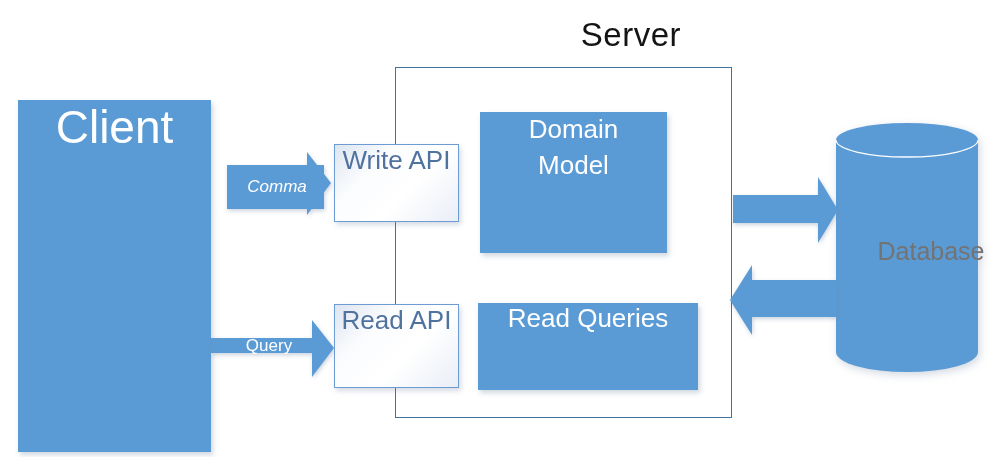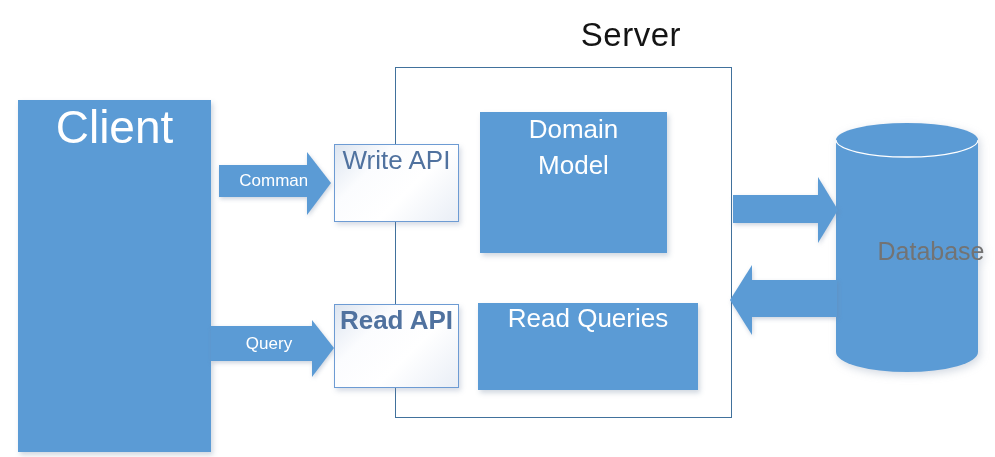--- a/index.html
+++ b/index.html
@@ -36,36 +36,36 @@
   
   .api{
     position:absolute;left:334px;width:125px;box-sizing:border-box;
     display:flex;align-items:flex-start;justify-content:center;
     border:1.5px solid var(--api-border);
     background:linear-gradient(135deg,#dde5f0 0%,#fbfcfe 30%,#ffffff 60%,#e9eef6 100%);
     color:var(--api-text);font-size:26px;z-index:3;
     box-shadow:2px 3px 5px rgba(110,130,160,.28);
   }
   .write{top:144px;height:78px;}
-  .read{top:304px;height:84px;font-weight:bold;}
+  .read{top:304px;height:84px;}
   
   .arrow{position:absolute;z-index:2;filter:drop-shadow(1px 2px 2px rgba(110,130,160,.35));}
   .a-body{
     position:absolute;background:var(--blue);
     display:flex;align-items:center;justify-content:center;
   }
   .a-label{color:#ffffff;font-size:17px;white-space:nowrap;}
   .a-head{position:absolute;width:0;height:0;top:0;}
   
   .arr-command{left:211px;top:152px;width:120px;height:63px;}
-  .arr-command .a-body{left:8px;top:13px;width:97px;height:32px;padding-left:22px;box-sizing:border-box;}
+  .arr-command .a-body{left:16px;top:13px;width:97px;height:44px;padding-left:22px;box-sizing:border-box;font-style:italic;}
   .arr-command .a-head{left:96px;border-top:31px solid transparent;border-bottom:32px solid transparent;border-left:24px solid var(--blue);}
   
   .arr-query{left:211px;top:320px;width:123px;height:57px;}
-  .arr-query .a-body{left:0;top:6px;width:102px;height:35px;padding-left:14px;box-sizing:border-box;}
+  .arr-query .a-body{left:0;top:18px;width:102px;height:15px;padding-left:14px;box-sizing:border-box;}
   .arr-query .a-head{left:101px;border-top:28px solid transparent;border-bottom:29px solid transparent;border-left:22px solid var(--blue);}
   
   .arr-todb{left:733px;top:177px;width:105px;height:66px;}
   .arr-todb .a-body{left:0;top:18px;width:86px;height:28px;}
   .arr-todb .a-head{left:85px;border-top:33px solid transparent;border-bottom:33px solid transparent;border-left:20px solid var(--blue);}
   
   .arr-fromdb{left:730px;top:265px;width:107px;height:70px;}
   .arr-fromdb .a-body{left:21px;top:15px;width:86px;height:37px;}
   .arr-fromdb .a-head{left:0;border-top:35px solid transparent;border-bottom:35px solid transparent;border-right:22px solid var(--blue);}
   

